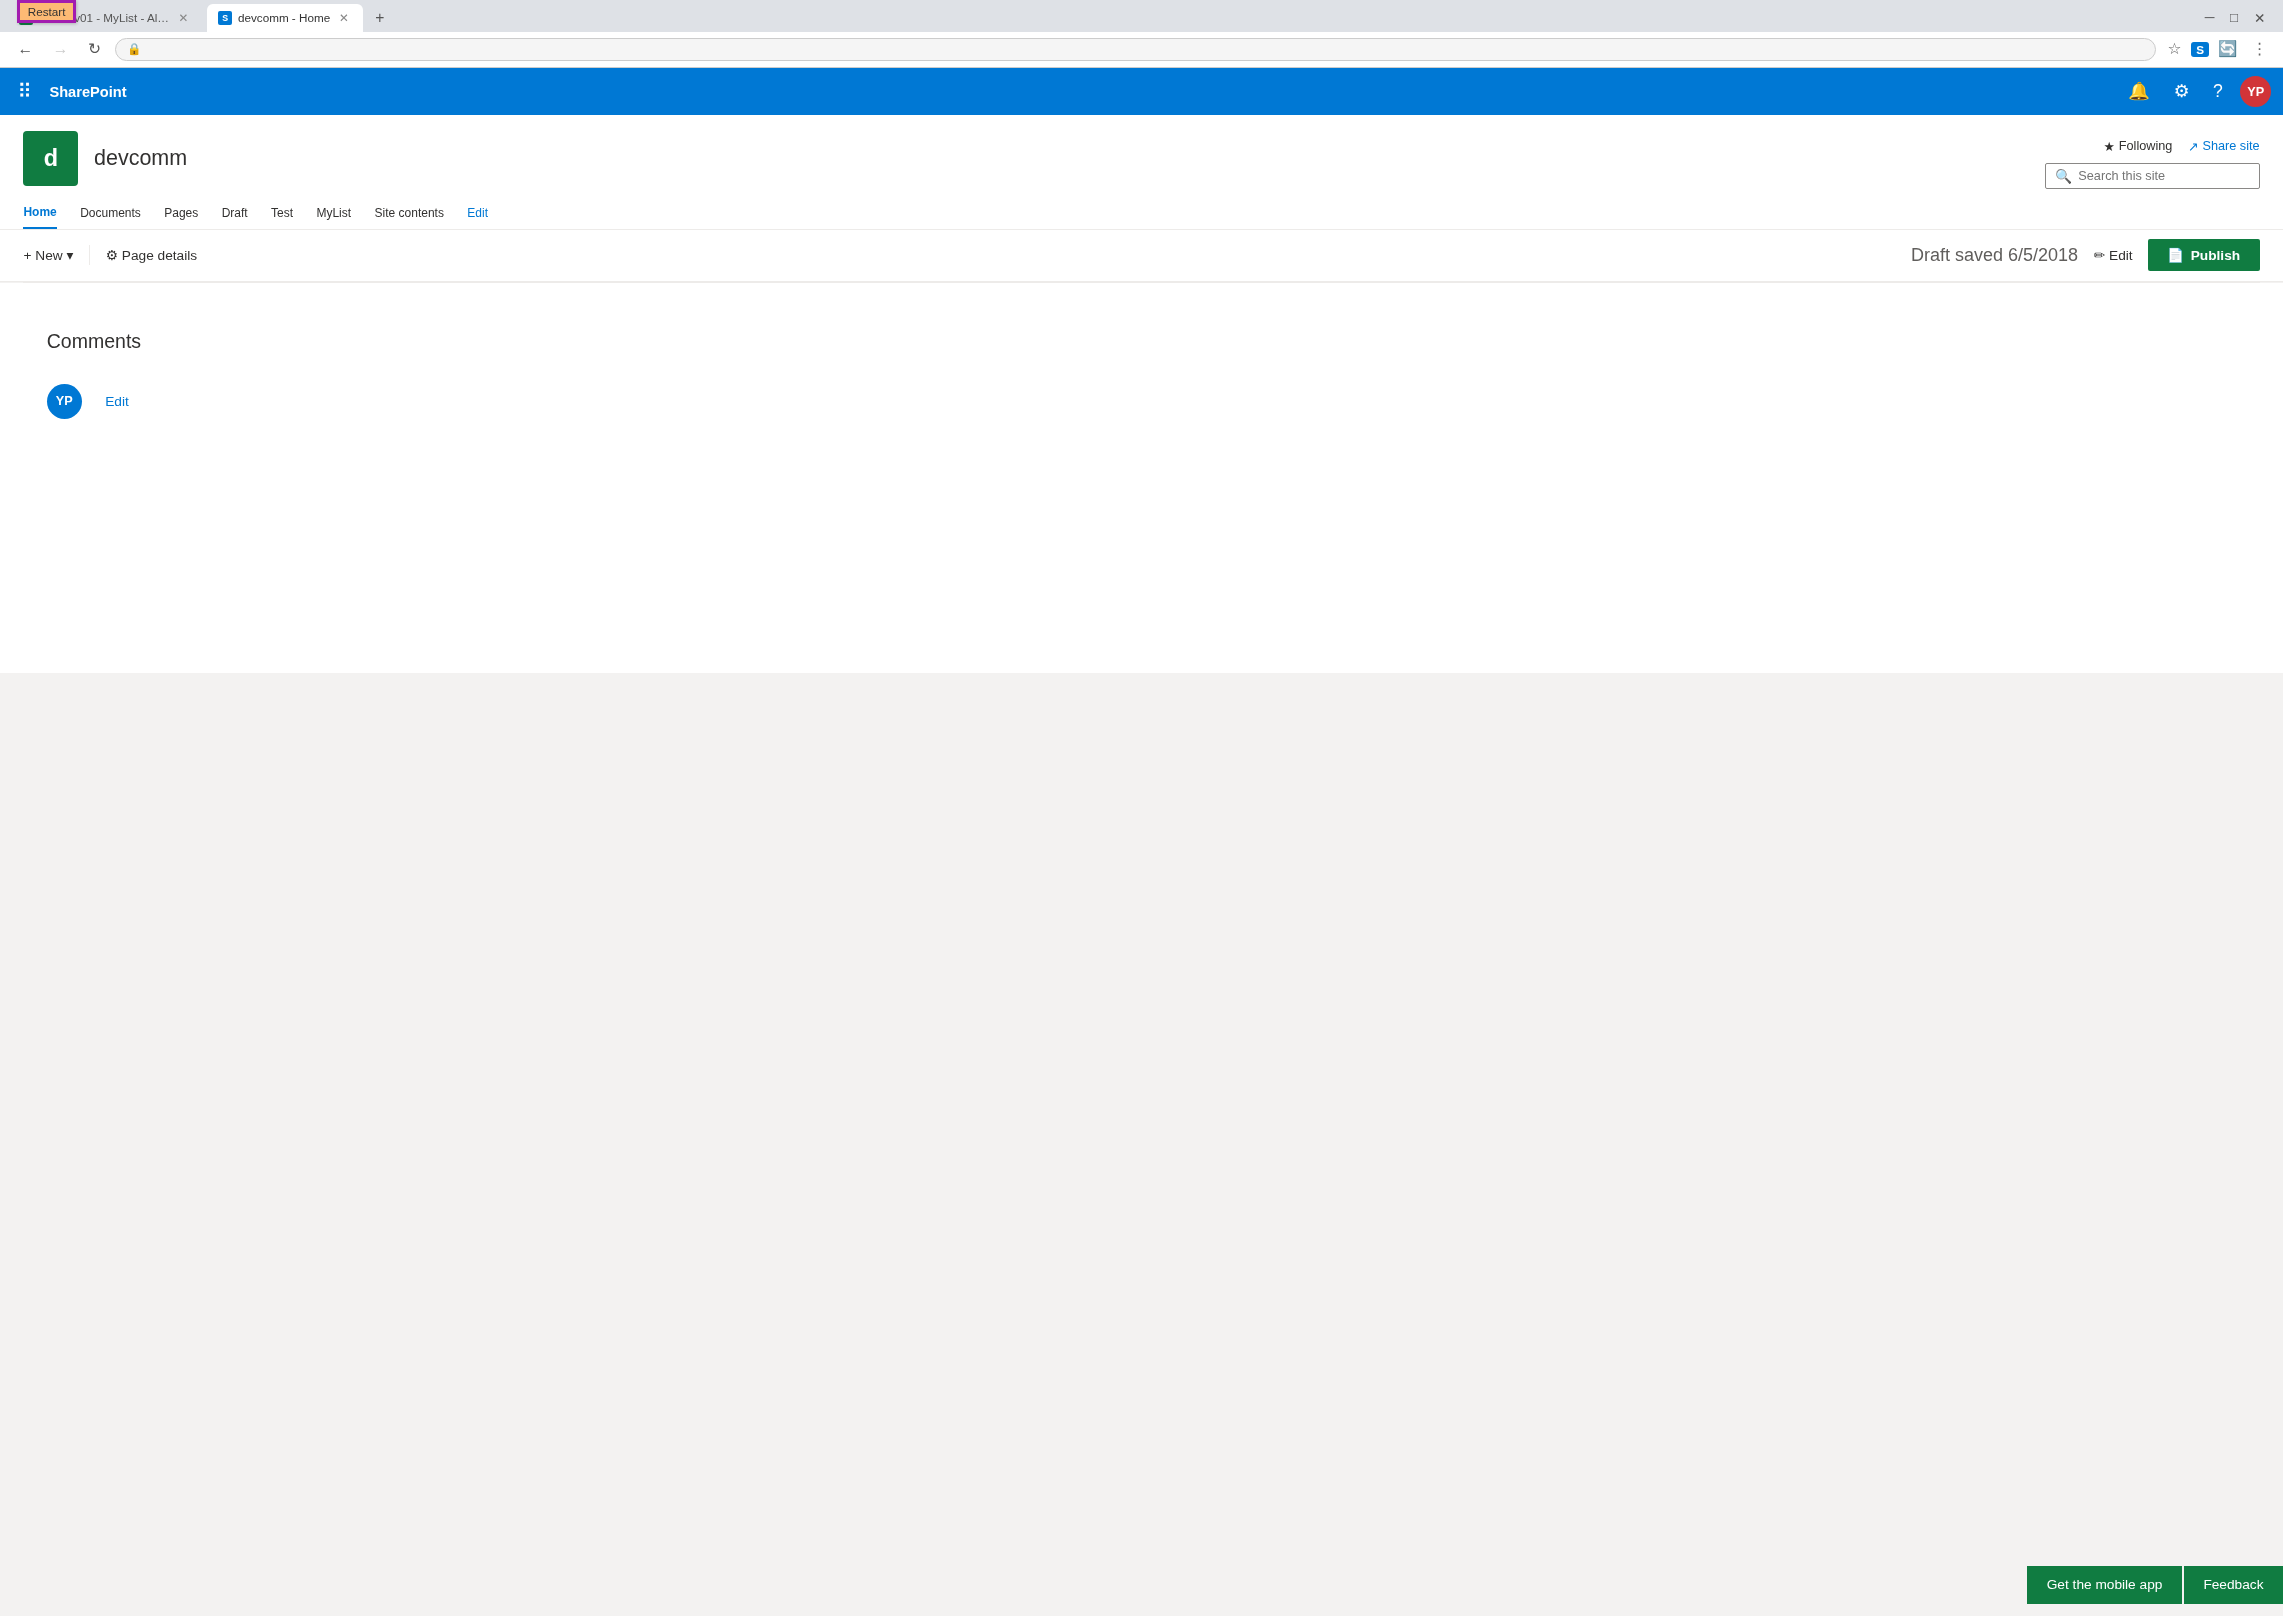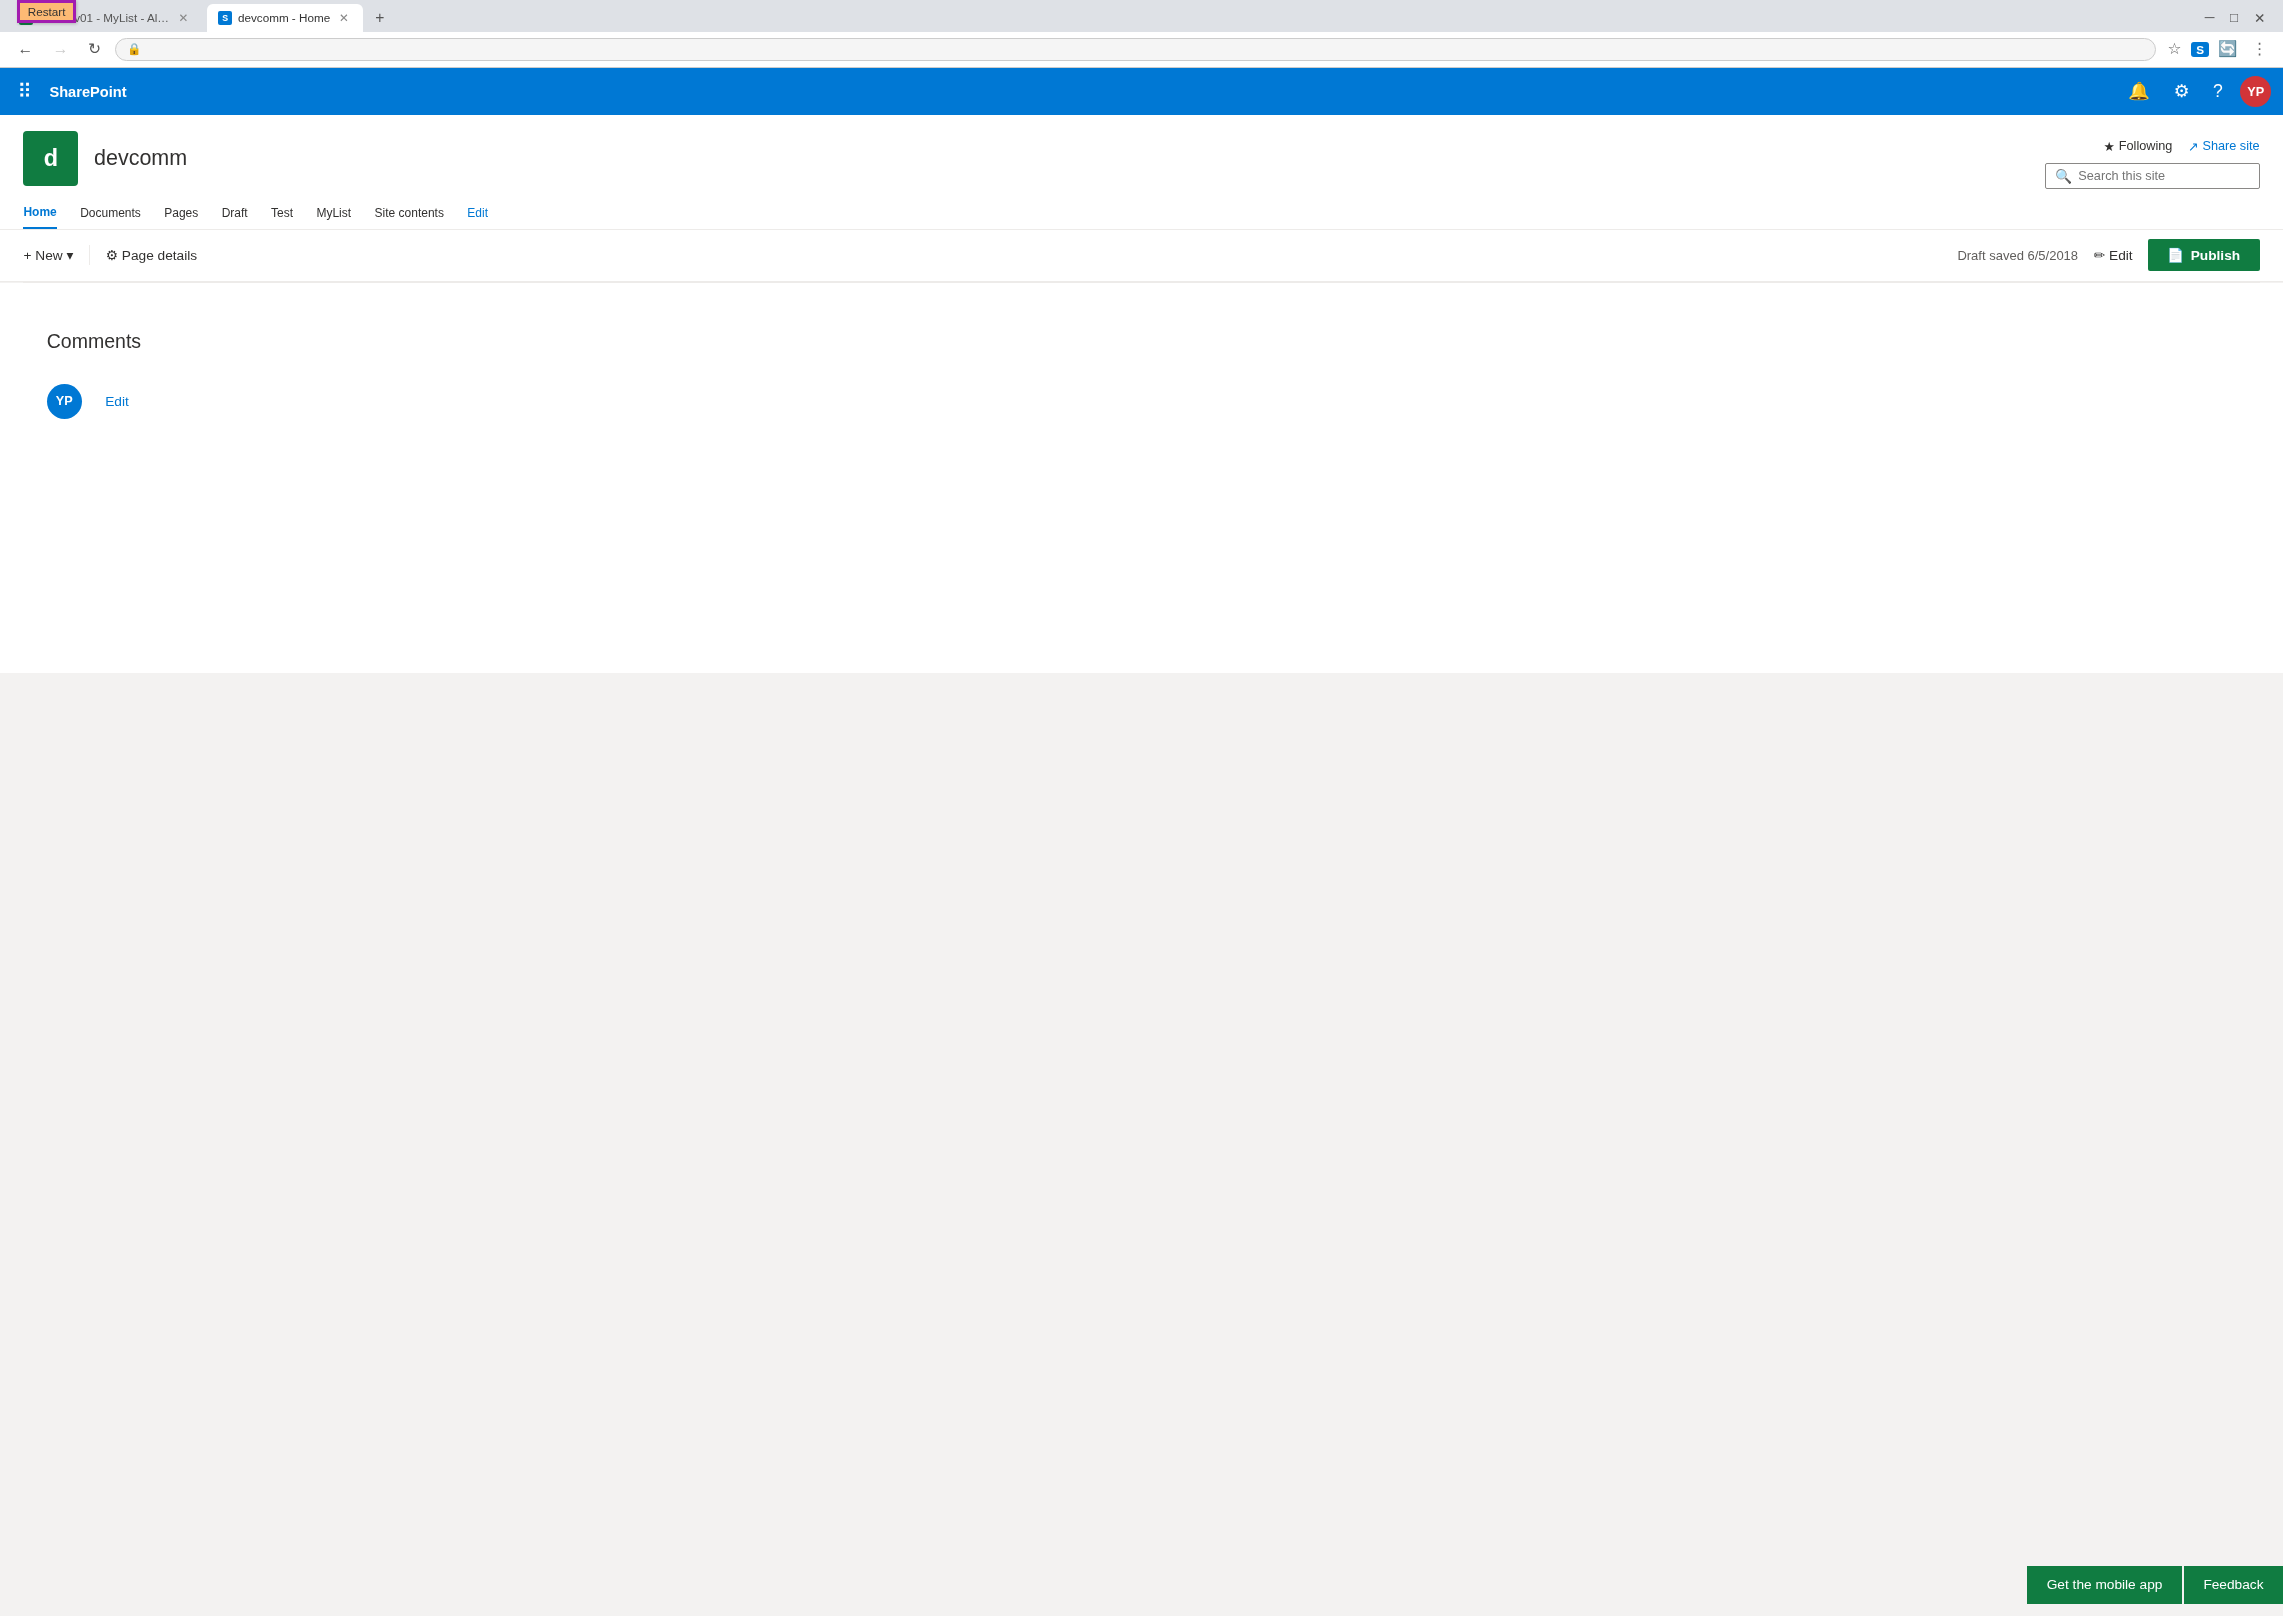--- a/index.html
+++ b/index.html
@@ -49,21 +49,21 @@
     .nav-item { padding: 7.8px 0; color: #323130; cursor: pointer; font-size: 12px; text-decoration: none; position: relative; }
     .nav-item.active { color: #0078d4; border-bottom: 2px solid #0078d4; font-weight: 600; }
     .nav-item.edit { color: #0078d4; }
 
     
     .page-toolbar { background: #fff; padding: 9.8px 23.4px; display: flex; align-items: center; justify-content: space-between; border-bottom: 1px solid #edebe9; }
     .toolbar-left { display: flex; align-items: center; gap: 15.6px; }
     .new-btn { display: flex; align-items: center; gap: 3.9px; cursor: pointer; color: #323130; font-size: 13.7px; }
     .page-details-btn { display: flex; align-items: center; gap: 3.9px; cursor: pointer; color: #323130; font-size: 13.7px; }
     .toolbar-right { display: flex; align-items: center; gap: 15.6px; }
-    .draft-saved { color: #605e5c; font-size: 13px; }
+    .draft-saved { color: #605e5c; font-size: 18px; }
     .edit-btn { display: flex; align-items: center; gap: 3.9px; color: #323130; cursor: pointer; font-size: 13.7px; }
     .publish-btn { background: #107c41; color: #fff; border: none; padding: 7.8px 19.5px; border-radius: 2px; cursor: pointer; font-size: 13.7px; font-weight: 600; display: flex; align-items: center; gap: 5.9px; }
     .toolbar-divider { width: 1px; height: 19.5px; background: #edebe9; }
 
     
     .page-content { background: #fff; padding: 23.4px; min-height: 390px; }
     .comments-section { padding: 23.4px; }
     .comments-title { font-size: 19.5px; font-weight: 400; color: #323130; margin-bottom: 31px; }
     .comment-input-row { display: flex; align-items: center; gap: 11.7px; }
     .user-avatar { width: 35px; height: 35px; border-radius: 50%; background: #0078d4; color: #fff; display: flex; align-items: center; justify-content: center; font-size: 12.7px; font-weight: 600; flex-shrink: 0; }

